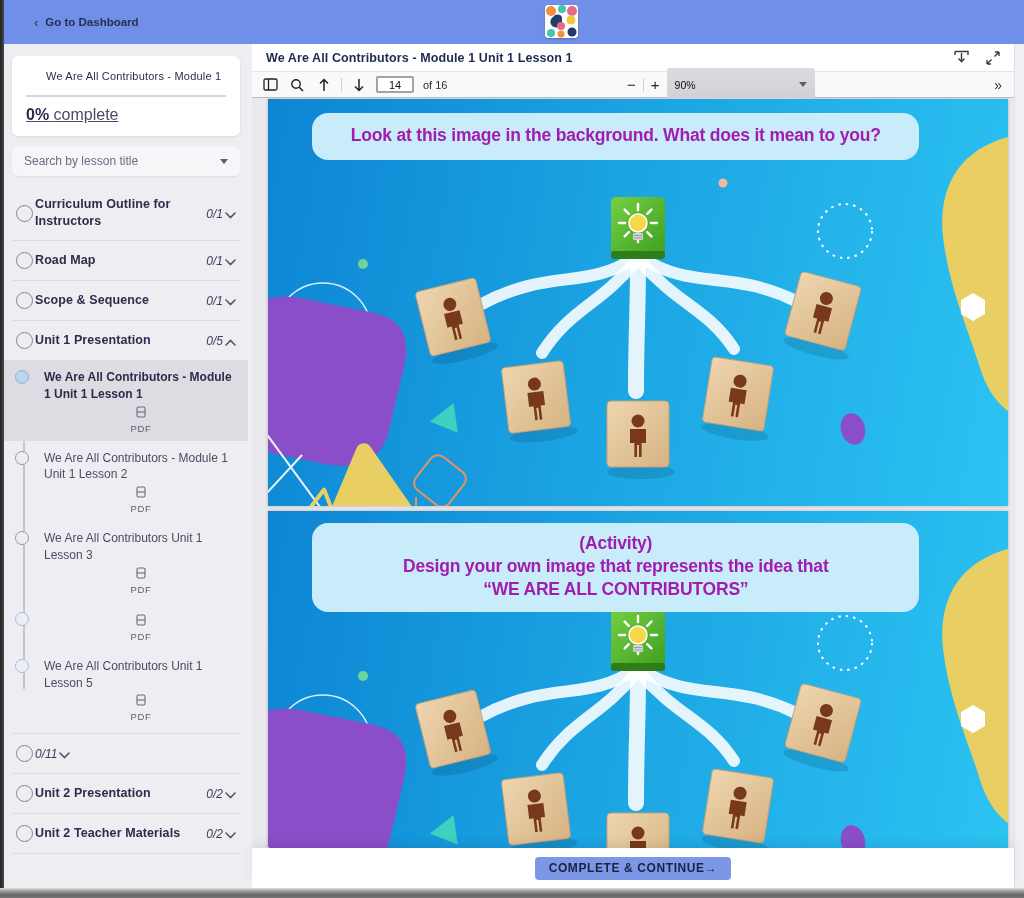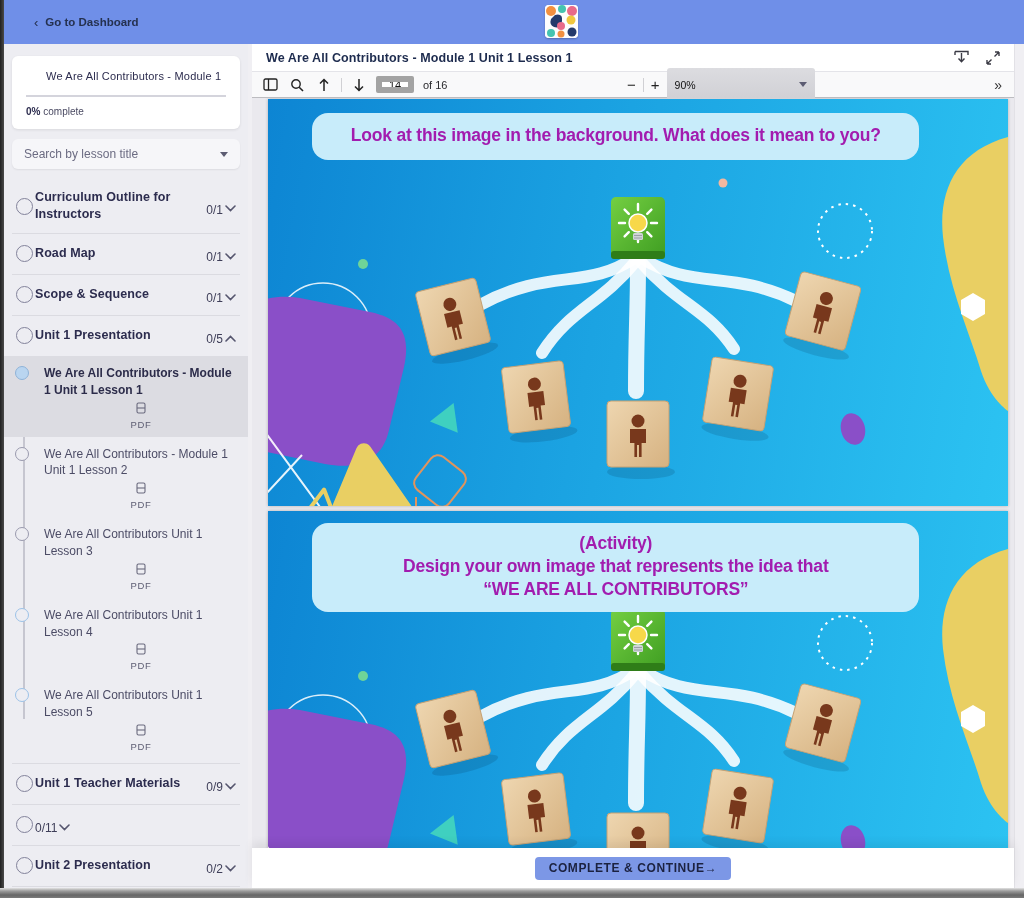--- a/index.html
+++ b/index.html
@@ -18,32 +18,32 @@
 
   
   .sidebar { position:absolute; top:44px; left:4px; width:244px; bottom:10px; background:#ededf2; overflow:hidden; z-index:10; }
   .main { position:absolute; top:44px; left:252px; width:762px; bottom:10px; background:#ffffff; z-index:10; display:flex; flex-direction:column; }
   .right-gutter { position:absolute; top:44px; right:0; width:10px; bottom:10px; background:#f0eff3; border-left:1px solid #e2e1e6; }
 
   
   .course-card { background:#fff; border-radius:6px; margin:12px 8px 10px 8px; padding:13px 14px 12px 14px; box-shadow:0 1px 3px rgba(0,0,0,.09); }
   .course-title { color:#2c2c4e; font-size:11px; font-weight:400; line-height:1.3; letter-spacing:.2px;margin-left:20px; }
   .course-divider { height:2px; background:#d4d4dc; margin:12px 0 9px 0; border:none; }
-  .progress-line { font-size:10px; color:#4a4a62; }
+  .progress-line { font-size:16px; color:#4a4a62;text-decoration:underline; }
   .progress-line b { color:#2c2c4e; font-weight:700; }
   .search-box { background:#f6f6f9; border-radius:6px; margin:0 8px 10px 8px; padding:8px 12px; display:flex; align-items:center; justify-content:space-between; box-shadow:0 1px 2px rgba(0,0,0,.07); cursor:pointer; }
   .search-label { color:#6b6b82; font-size:12px; }
   .dd-arrow { width:0; height:0; border-left:4px solid transparent; border-right:4px solid transparent; border-top:5px solid #5c5c72; }
 
   .sections { }
   .section-row { display:flex; align-items:center; padding:10px 12px 10px 12px; gap:2px; cursor:pointer; position:relative; }
   .section-row + .section-row::before, .sep-before::before { content:""; position:absolute; top:0; left:8px; right:8px; height:1px; background:#dbdbe1; }
   .s-circle { width:17px; height:17px; border-radius:50%; border:1.6px solid #82829a; flex:0 0 auto; margin-top:0px; background:transparent; }
   .s-label { flex:1; color:#2c2c4e; font-size:12.5px; font-weight:700; line-height:1.35; letter-spacing:.1px; }
-  .s-count { color:#3e3e58; font-size:12px; margin-top:7px; }
+  .s-count { color:#3e3e58; font-size:12px; margin-top:1px;font-style:italic; }
   .s-chev { margin-top:2px; flex:0 0 auto; }
 
   .lessons { position:relative; padding-bottom:4px; }
   .lessons .conn { position:absolute; left:18.5px; top:18px; bottom:44px; width:2px; background:#c6c6d0; }
   .lesson-row { position:relative; padding:9px 10px 7px 40px; cursor:pointer; }
   .lesson-row.active { background:#dcdce2; }
   .l-circle { position:absolute; left:11px; top:10px; width:14px; height:14px; border-radius:50%; border:1.6px solid #9a9aae; background:#ededf2; z-index:2; }
   .lesson-row.active .l-circle { background:#b9d5f0; border-color:#8fb3d8; }
   .l-circle.blue { border-color:#9cc2e8; }
   .l-title { color:#4c4c66; font-size:12px; line-height:1.4; }
@@ -53,21 +53,21 @@
   
   .main-header { height:28px; border-bottom:1px solid #e4e4e9; display:flex; align-items:center; padding:0 14px; flex:0 0 auto; }
   .main-title { color:#1d2b4e; font-size:12.5px; font-weight:700; letter-spacing:.1px; flex:1; }
   .hdr-icons { display:flex; align-items:center; gap:16px; }
   .hdr-icons svg { cursor:pointer; }
 
   
   .pdf-toolbar { height:26px; background:#f9f9fa; border-bottom:1px solid #bcbcc0; display:flex; align-items:center; padding:0 8px; gap:7px; flex:0 0 auto; }
   .tb-icon { display:flex; align-items:center; justify-content:center; width:20px; height:20px; cursor:pointer; color:#222; }
   .tb-sep { width:1px; height:14px; background:#d0d0d4; }
-  .page-input { width:38px; height:17px; border:6px solid #a3a3a3; border-radius:2px; background:#fff; font-size:11px; text-align:center; color:#111; font-family:"Liberation Sans",sans-serif; }
+  .page-input { width:38px; height:17px; border:2px solid #a3a3a3; border-radius:2px; background:#fff; font-size:11px; text-align:center; color:#111; font-family:"Liberation Sans",sans-serif; }
   .of-label { font-size:11px; color:#2a2a2e; margin-left:2px; }
   .zoom-group { display:flex; align-items:center; gap:7px; margin-left:auto; }
   .zoom-sign { font-size:15px; color:#222; cursor:pointer; line-height:1; }
   .zoom-select { width:148px; height:34px; background:linear-gradient(#dcdce0,#cfcfd4); border-radius:3px; display:flex; align-items:center; padding:0 8px; justify-content:space-between; cursor:pointer; }
   .zoom-val { font-size:10.5px; color:#111; }
   .more-tools { margin-left:auto; font-size:14px; color:#333; cursor:pointer; padding-right:4px; }
 
   
   .pdf-area { flex:1; background:#eae9ee; overflow:hidden; padding:1px 16px 0 16px; position:relative; }
   .pdf-page { width:740px; background:#fff; box-shadow:0 0 3px rgba(0,0,0,.25); margin-bottom:5px; }
@@ -186,49 +186,40 @@
         <div class="l-type">
             <svg width="10" height="12" viewBox="0 0 10 12">
               <rect x="1" y="1" width="8" height="10" rx="1.5" fill="none" stroke="#6a6a7e" stroke-width="1.1"></rect>
               <line x1="1" y1="6" x2="9" y2="6" stroke="#6a6a7e" stroke-width="1.1"></line>
             </svg>
             <span>PDF</span>
           </div>
       </div>
         <div class="lesson-row">
         <span class="l-circle blue"></span>
-        <div class="l-title">We Are All Contributors Unit 1 Lesson 4</div>
         <div class="l-type">
             <svg width="10" height="12" viewBox="0 0 10 12">
               <rect x="1" y="1" width="8" height="10" rx="1.5" fill="none" stroke="#6a6a7e" stroke-width="1.1"></rect>
               <line x1="1" y1="6" x2="9" y2="6" stroke="#6a6a7e" stroke-width="1.1"></line>
             </svg>
             <span>PDF</span>
           </div>
       </div>
         <div class="lesson-row">
         <span class="l-circle blue"></span>
         <div class="l-title">We Are All Contributors Unit 1 Lesson 5</div>
         <div class="l-type">
             <svg width="10" height="12" viewBox="0 0 10 12">
               <rect x="1" y="1" width="8" height="10" rx="1.5" fill="none" stroke="#6a6a7e" stroke-width="1.1"></rect>
               <line x1="1" y1="6" x2="9" y2="6" stroke="#6a6a7e" stroke-width="1.1"></line>
             </svg>
             <span>PDF</span>
           </div>
       </div>
       </div>
-      <div class="section-row sep-before">
-    <span class="s-circle"></span>
-    <span class="s-label">Unit 1 Teacher Materials</span>
-    <span class="s-count">0/9</span>
-    <span class="s-chev"><svg width="11" height="7" viewBox="0 0 11 7">
-            <path d="M1 1 L5.5 5.5 L10 1" fill="none" stroke="#55556e" stroke-width="1.6" stroke-linecap="round"></path>
-          </svg></span>
-  </div>
       <div class="section-row sep-before">
     <span class="s-circle"></span>
     <span class="s-count">0/11</span>
     <span class="s-chev"><svg width="11" height="7" viewBox="0 0 11 7">
             <path d="M1 1 L5.5 5.5 L10 1" fill="none" stroke="#55556e" stroke-width="1.6" stroke-linecap="round"></path>
           </svg></span>
   </div>
       <div class="section-row sep-before">
     <span class="s-circle"></span>
     <span class="s-label">Unit 2 Presentation</span>

